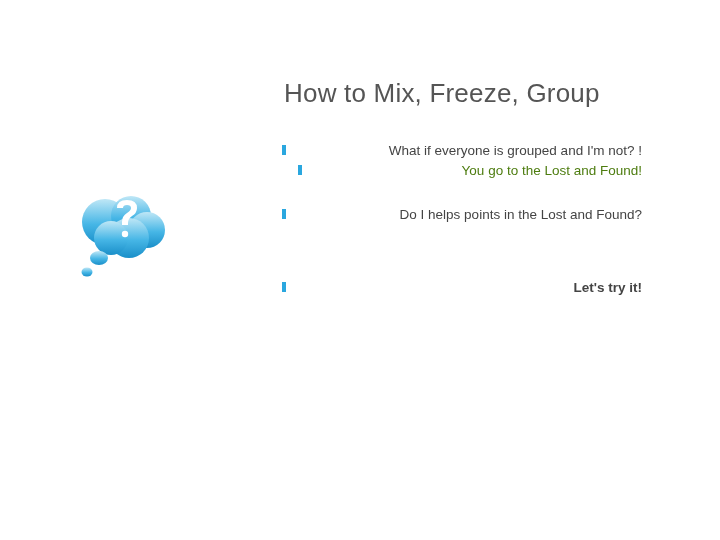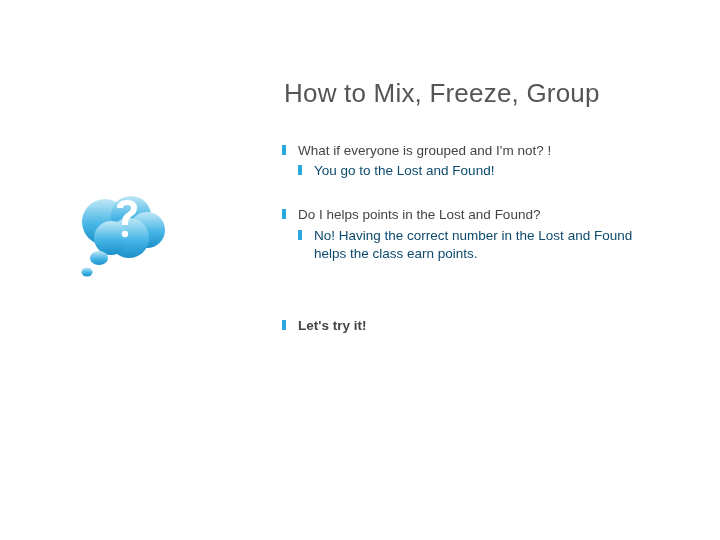--- a/index.html
+++ b/index.html
@@ -13,21 +13,21 @@
     font-weight: 400;
     color: #555;
     letter-spacing: 0.2px;
   }
   .content {
     position: absolute;
     left: 282px;
     top: 142px;
     width: 360px;
   }
-  .block { margin-bottom: 26px; }
+  .block { margin-bottom: 26px; text-align: right; }
   .block.tall-gap { margin-bottom: 54px; }
   .block:last-child { margin-bottom: 0; font-weight: bold; }
   .item {
     position: relative;
     padding-left: 16px;
     font-size: 13.5px;
     line-height: 1.35;
     color: #444;
   }
   .bullet {
@@ -38,21 +38,21 @@
     height: 10px;
     background: #2aa7df;
   }
   .sub {
     position: relative;
     margin-top: 2px;
     margin-left: 16px;
     padding-left: 16px;
     font-size: 13.5px;
     line-height: 1.35;
-    color: #0c4a6e;
+    color: #4d7c0f;
   }
   .sub .bullet { left: 0; }
   .thought-icon {
     position: absolute;
     left: 73px;
     top: 192px;
     width: 98px;
     height: 90px;
   }
 </style>
@@ -72,24 +72,20 @@
       <div class="sub">
         <span class="bullet"></span>
         <span>You go to the Lost and Found!</span>
       </div>
     </div>
 
     <div class="block tall-gap">
       <div class="item">
         <span class="bullet"></span>
         <span>Do I helps points in the Lost and Found?</span>
-      </div>
-      <div class="sub">
-        <span class="bullet"></span>
-        <span>No! Having the correct number in the Lost and Found helps the class earn points.</span>
       </div>
     </div>
 
 
     <div class="block">
       <div class="item">
         <span class="bullet"></span>
         <span>Let's try it!</span>
       </div>
     </div>

